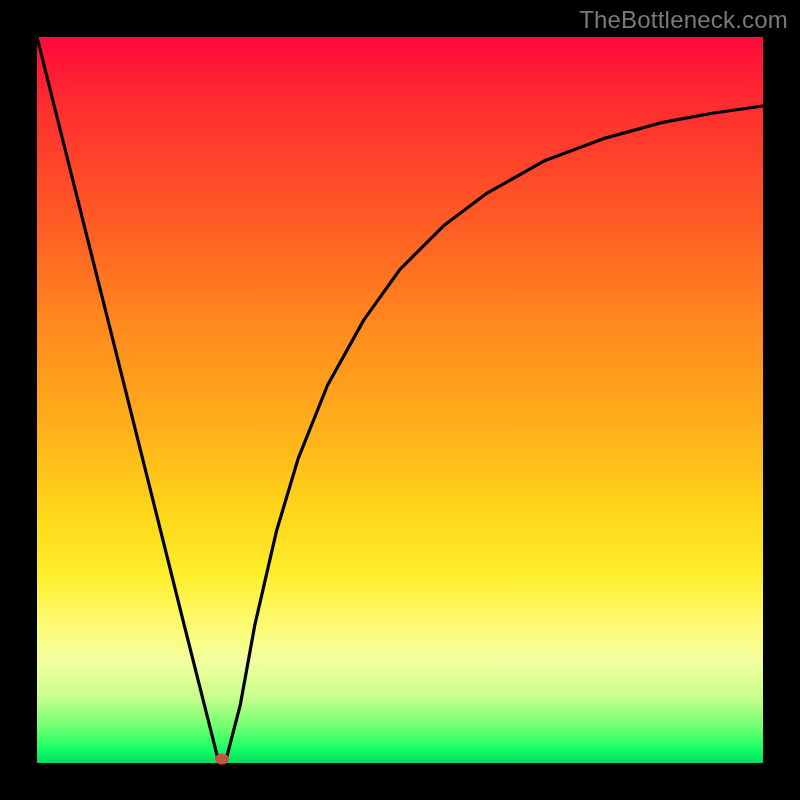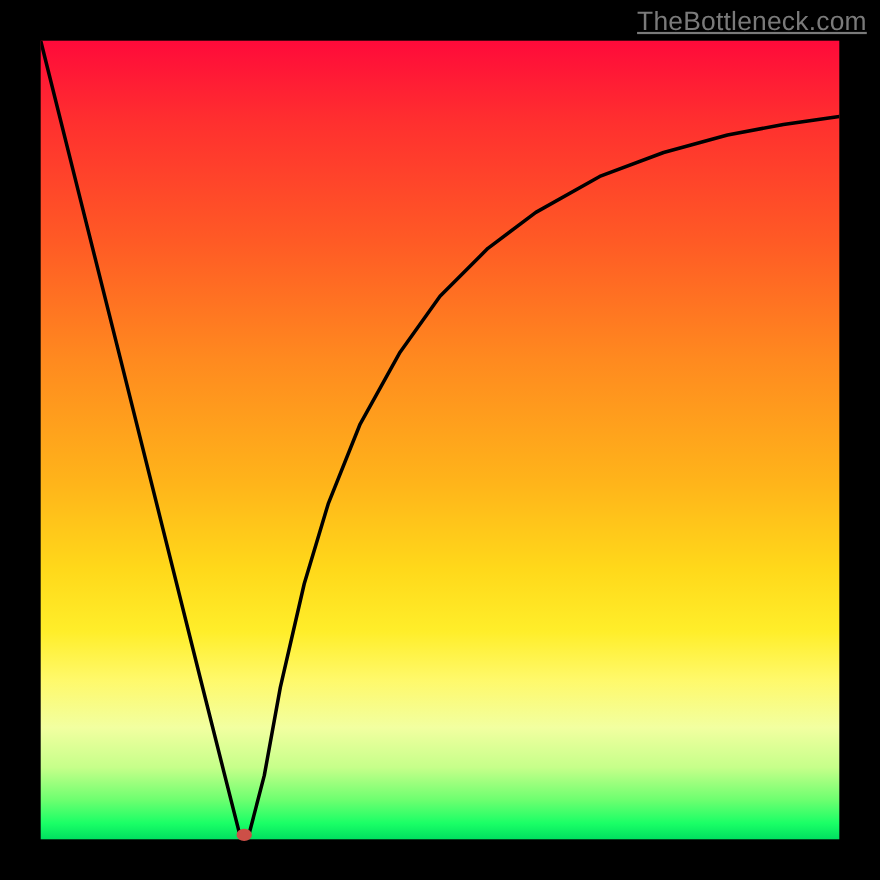--- a/index.html
+++ b/index.html
@@ -65,21 +65,20 @@
   }
   .watermark {
     position: absolute;
     top: 6px;
     right: 12px;
     color: #7a7a7a;
     font-size: 24px;
     font-weight: 400;
     letter-spacing: 0.2px;
     user-select: none;
-    text-decoration: underline;
   }
 </style>
 </head>
 <body>
 
 <div class="frame">
 
   <div class="plot-area">
     <svg class="curve-svg" viewBox="0 0 726 726" preserveAspectRatio="none">
       <path class="curve-path" d="M0.00 0.00 L36.30 145.20 L72.60 289.67 L108.90 434.87 L145.20 580.07 L166.98 666.47 L181.50 723.82 L188.76 723.82 L203.28 667.92 L217.80 588.06 L239.58 493.68 L261.36 421.08 L290.40 348.48 L326.70 283.14 L363.00 232.32 L406.56 188.76 L450.12 156.09 L508.20 123.42 L566.28 101.64 L624.36 85.67 L675.18 76.23 L726.00 68.97"></path>

